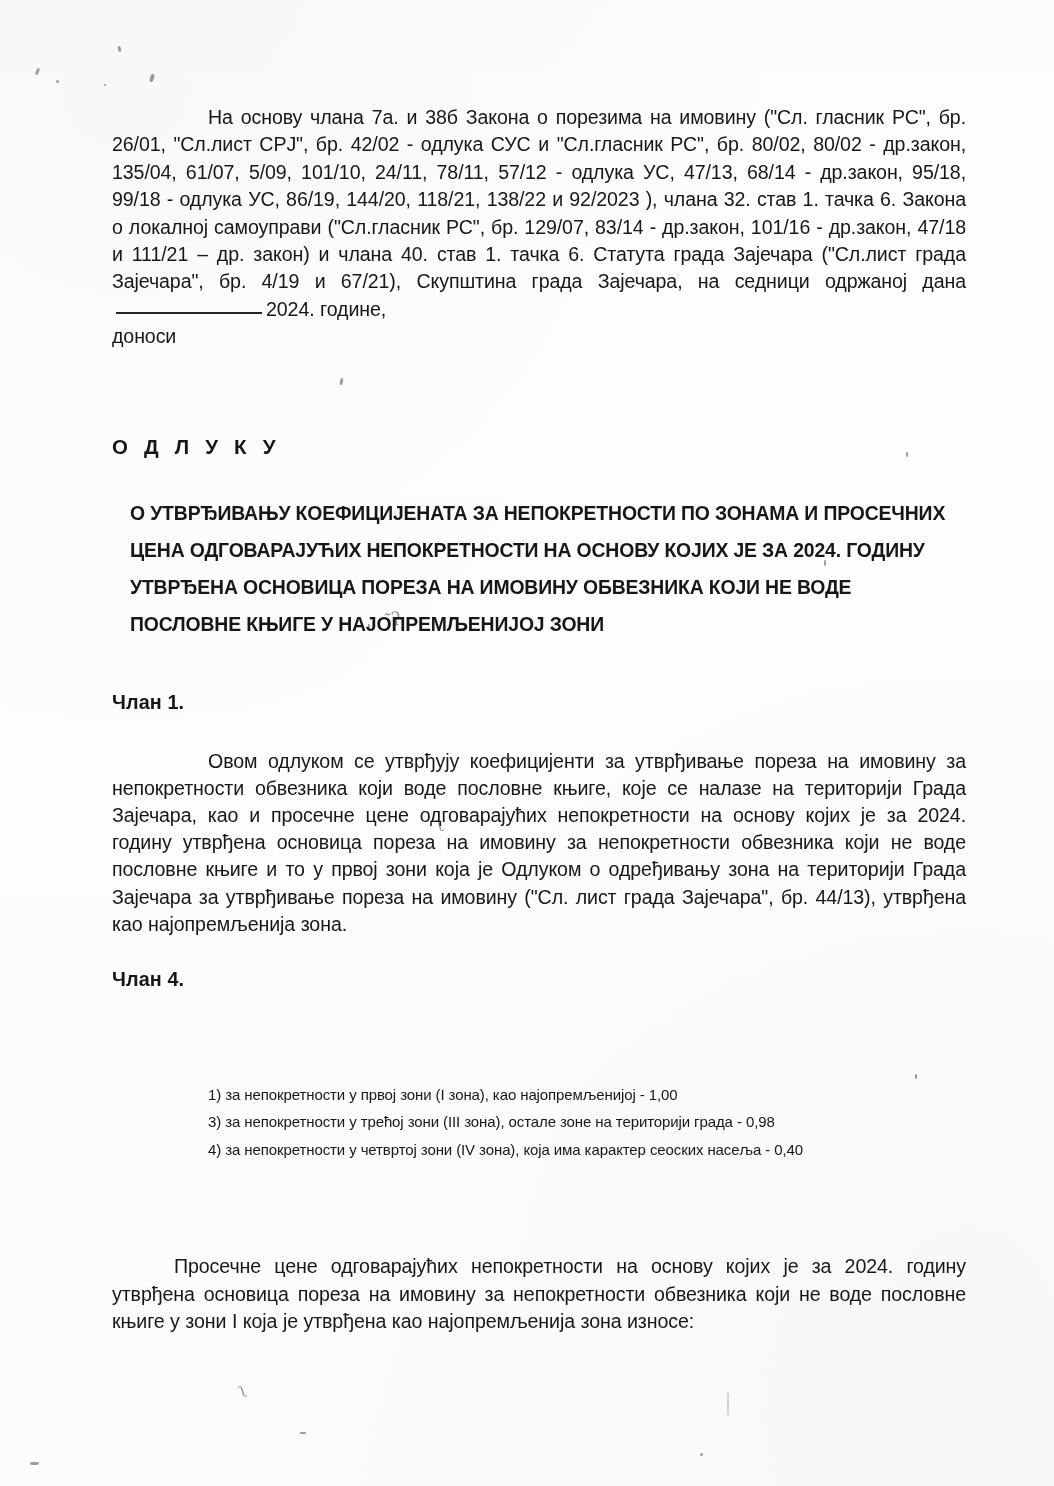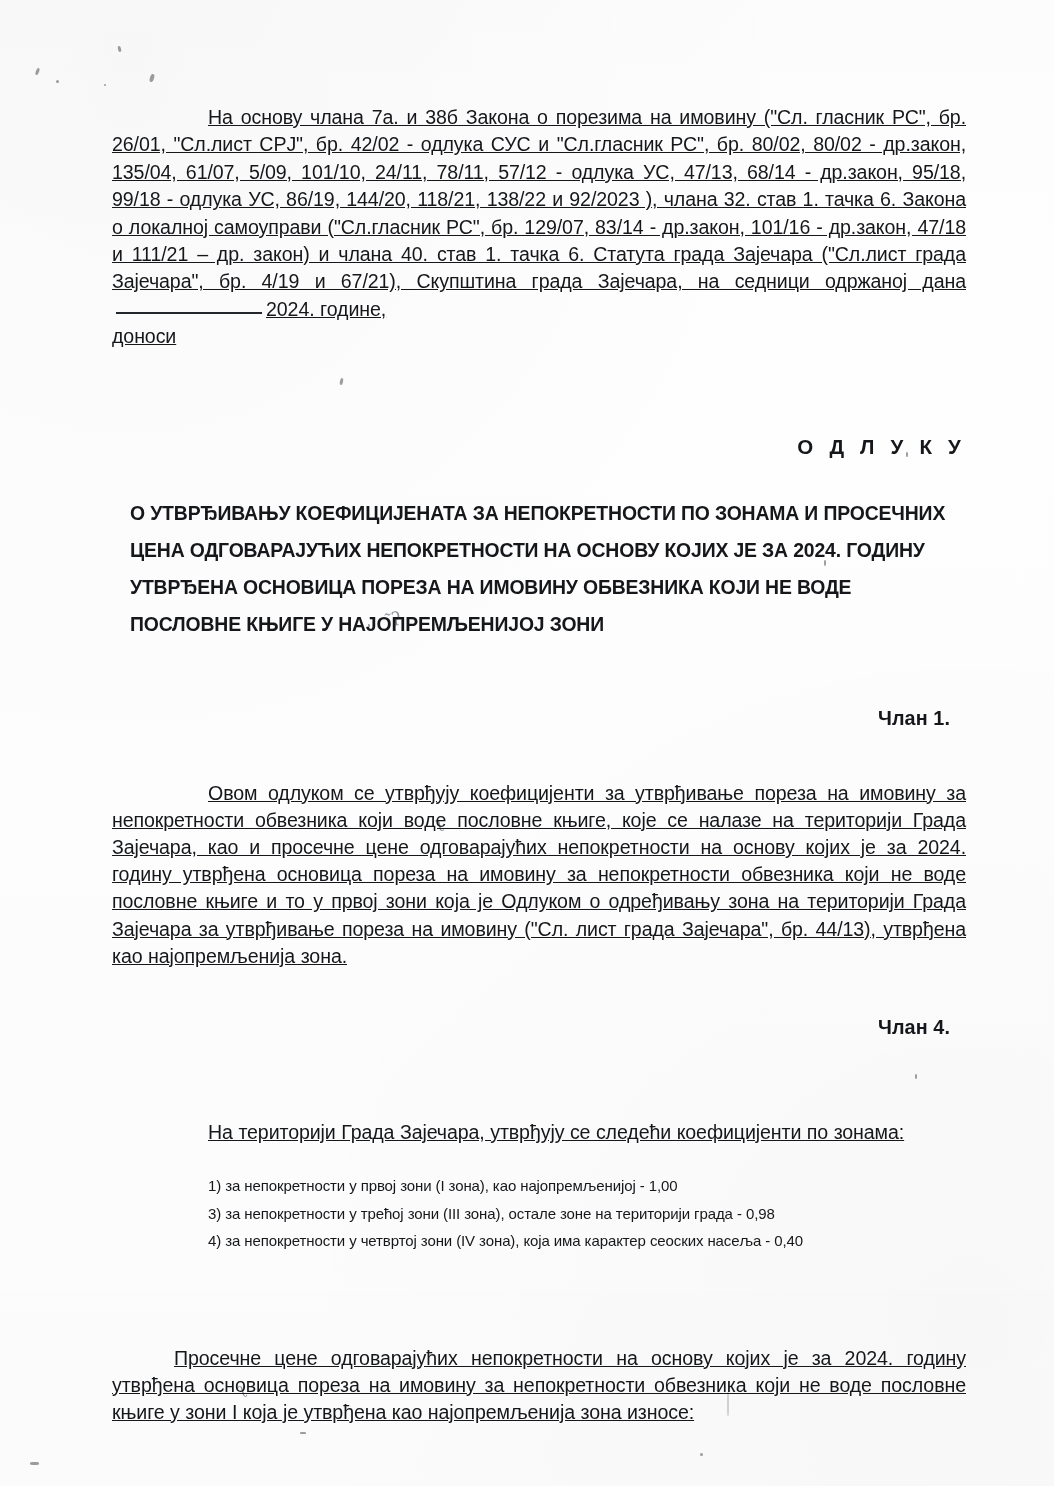--- a/index.html
+++ b/index.html
@@ -42,66 +42,65 @@
 
   
   .para {
     text-align: justify;
     text-justify: inter-word;
     font-size: 19.6px;
     line-height: 27.2px;
     letter-spacing: -0.1px;
     margin: 0;
     word-spacing: 0.2px;
-    text-decoration: underline;
   }
   .para.indent { text-indent: 96px; }
   .para.indent-sm { text-indent: 62px; }
 
   
   #recital-block {
     padding-top: 104px;
   }
   #recital-block .para { line-height: 27.4px; }
 
   .blank-line {
     display: inline-block;
     width: 146px;
     border-bottom: 2px solid #23262b;
     vertical-align: 2px;
     margin: 0 4px;
   }
 
   
   .doc-kind {
-    text-align: right;
+    text-align: left;
     font-weight: bold;
     font-size: 20.5px;
     letter-spacing: 5.2px;
     margin: 0;
     padding-top: 84px;
   }
 
   .doc-title {
     text-align: left;
     font-weight: bold;
     font-size: 19.4px;
     line-height: 37px;
     letter-spacing: -0.15px;
     margin: 0;
     padding-top: 36px;
     padding-left: 18px;
     padding-right: 8px;
   }
 
   .article-heading {
-    text-align: right;
+    text-align: left;
     font-weight: bold;
     font-size: 19.8px;
-    margin: 16px;
+    margin: 0;
     letter-spacing: 0.1px;
   }
   .article-heading.regular { font-weight: normal; }
 
   
   .gap-56  { height: 56px; }
   .gap-48  { height: 48px; }
   .gap-34  { height: 34px; }
   .gap-30  { height: 30px; }
   .gap-26  { height: 26px; }
@@ -173,21 +172,20 @@
     <div class="gap-48"></div>
     <h3 class="article-heading">Члан 1.</h3>
     <div class="gap-34"></div>
     <p class="para indent">Овом одлуком се утврђују коефицијенти за утврђивање пореза на имовину за непокретности обвезника који воде пословне књиге, које се налазе на територији Града Зајечара, као и просечне цене одговарајућих непокретности на основу којих је за 2024. годину утврђена основица пореза на имовину за непокретности обвезника који не воде пословне књиге и то у првој зони која је Одлуком о одређивању зона на територији Града Зајечара за утврђивање пореза на имовину ("Сл. лист града Зајечара", бр. 44/13), утврђена као најопремљенија зона.</p>
 
     <div class="gap-30"></div>
     <h3 class="article-heading">Члан 4.</h3>
     <div class="gap-34"></div>
 
     <div class="gap-30"></div>
-    <p class="para indent">На територији Града Зајечара, утврђују се следећи коефицијенти по зонама:</p>
 
     <div class="gap-26"></div>
     <div class="coef-list">
       <p class="coef-item"><span>1)</span>
         <span>за непокретности у првој зони (I зона), као најопремљенијој - 1,00</span></p>
       <p class="coef-item"><span>3)</span>
         <span>за непокретности у трећој зони (III зона), остале зоне на територији града - 0,98</span></p>
       <p class="coef-item"><span>4)</span>
         <span>за непокретности у четвртој зони (IV зона), која има карактер сеоских насеља - 0,40</span></p>
     </div>

